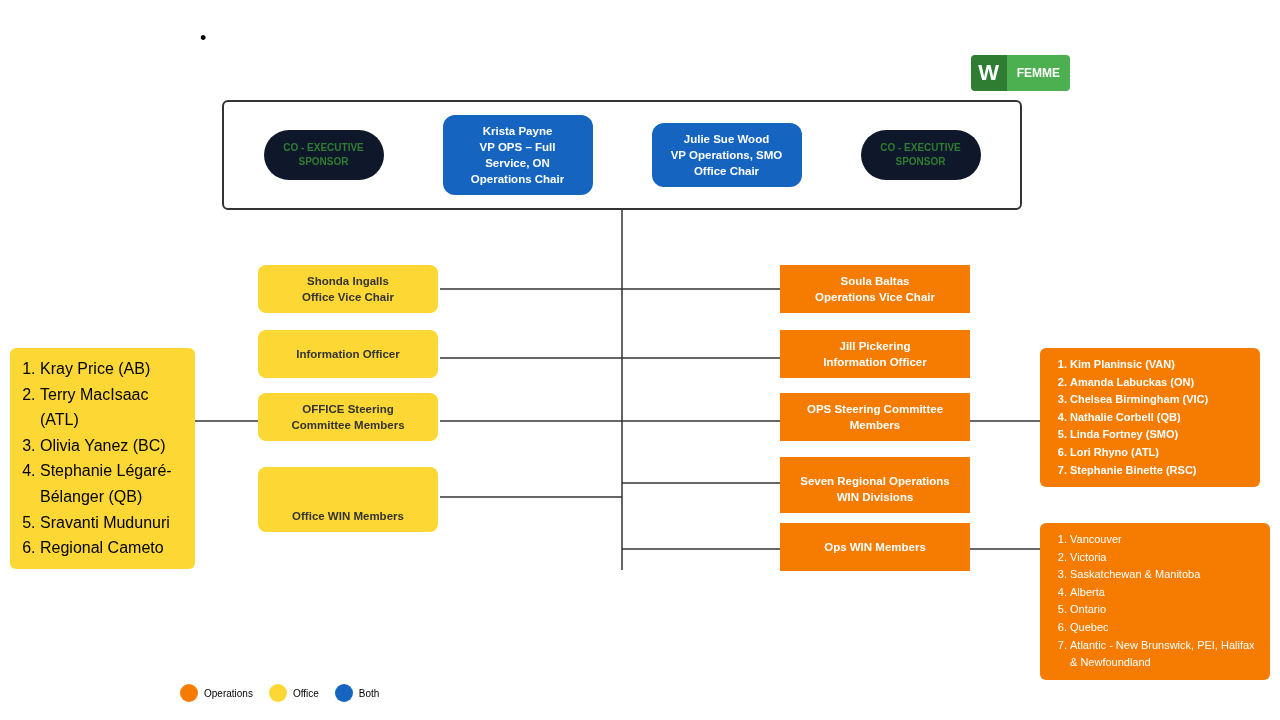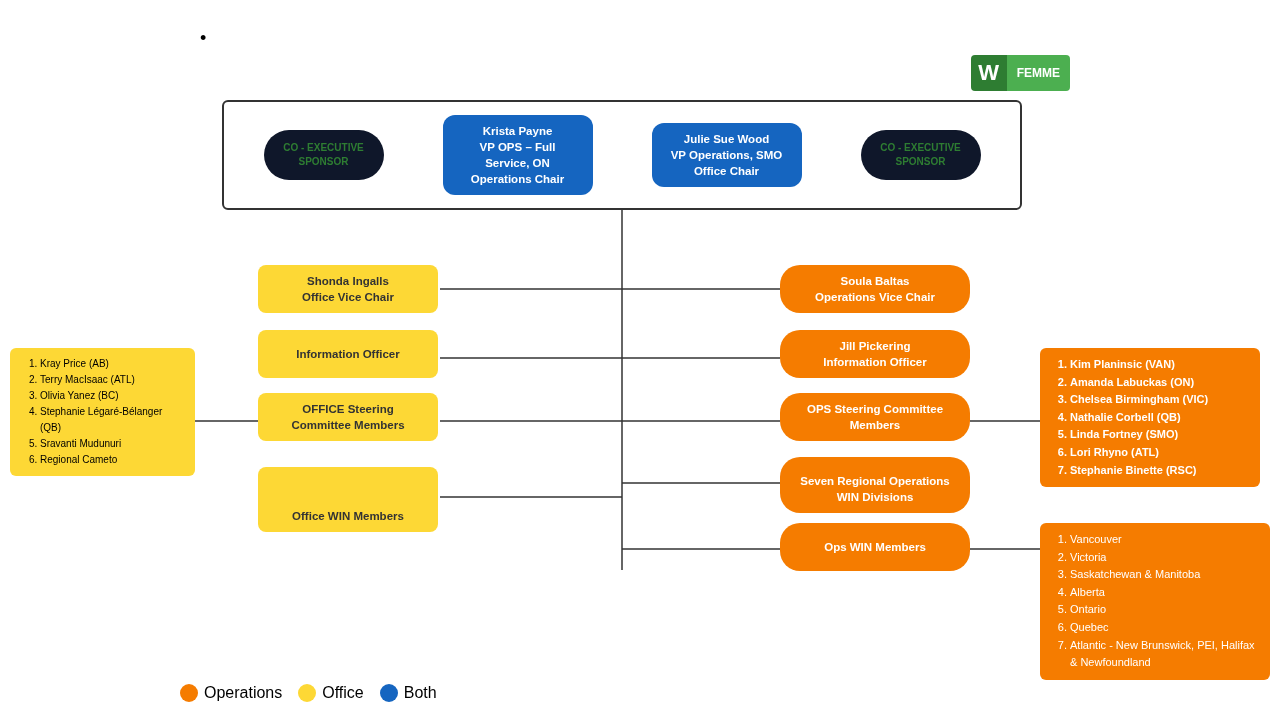--- a/index.html
+++ b/index.html
@@ -104,21 +104,21 @@
       color: #333;
       width: 180px;
       min-height: 48px;
       border-radius: 8px;
     }
     .node-orange {
       background: #f57c00;
       color: #fff;
       width: 190px;
       min-height: 48px;
-      border-radius: 20px;
+      border-radius: 0;
     }
 
     
     .connectors {
       position: absolute;
       top: 0;
       left: 0;
       width: 1280px;
       height: 720px;
       pointer-events: none;
@@ -174,21 +174,21 @@
     }
 
     
     .list-box-left {
       position: absolute;
       top: 348px;
       left: 10px;
       background: #fdd835;
       border-radius: 6px;
       padding: 8px 12px;
-      font-size: 10px;
+      font-size: 16px;
       line-height: 1.6;
       width: 185px;
     }
     .list-box-left ol {
       padding-left: 18px;
     }
 
     
     .list-box-right-top {
       position: absolute;
@@ -223,21 +223,21 @@
     }
 
     
     .legend {
       position: absolute;
       bottom: 18px;
       left: 180px;
       display: flex;
       align-items: flex-start;
       gap: 16px;
-      font-size: 16px;
+      font-size: 10px;
     }
     .legend-item {
       display: flex;
       align-items: center;
       gap: 6px;
     }
     .legend-circle {
       width: 18px;
       height: 18px;
       border-radius: 50%;

